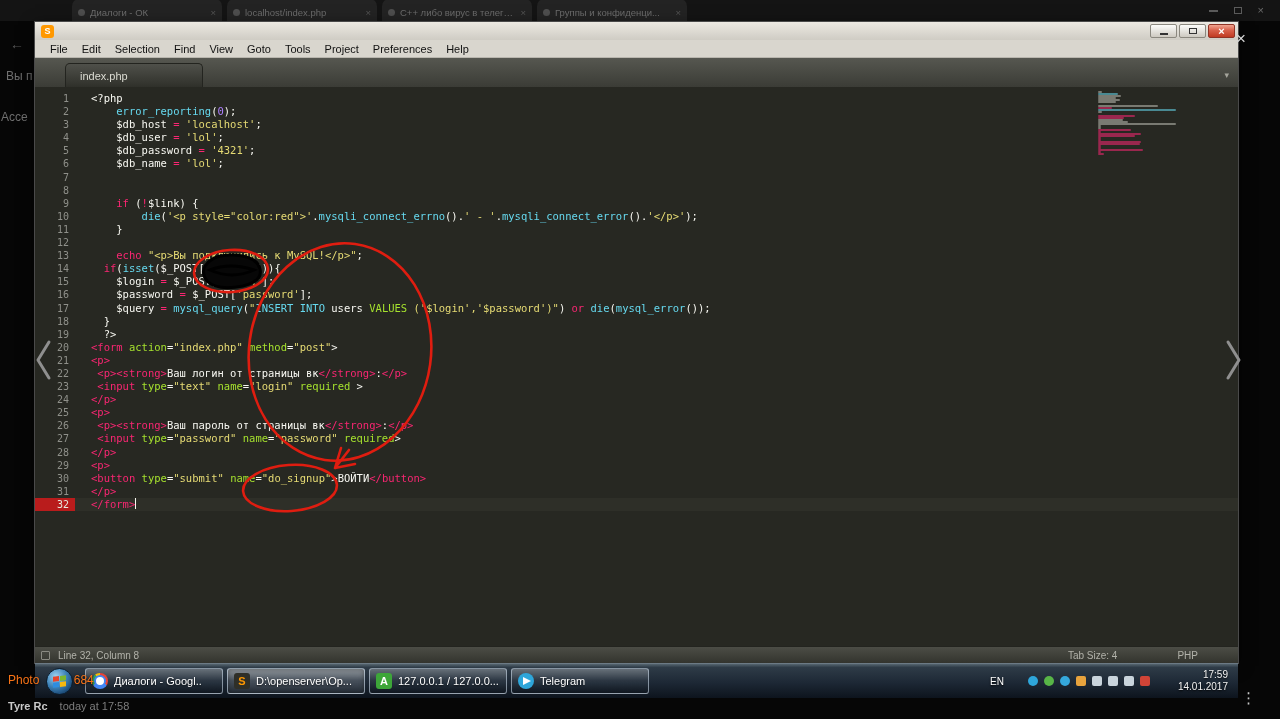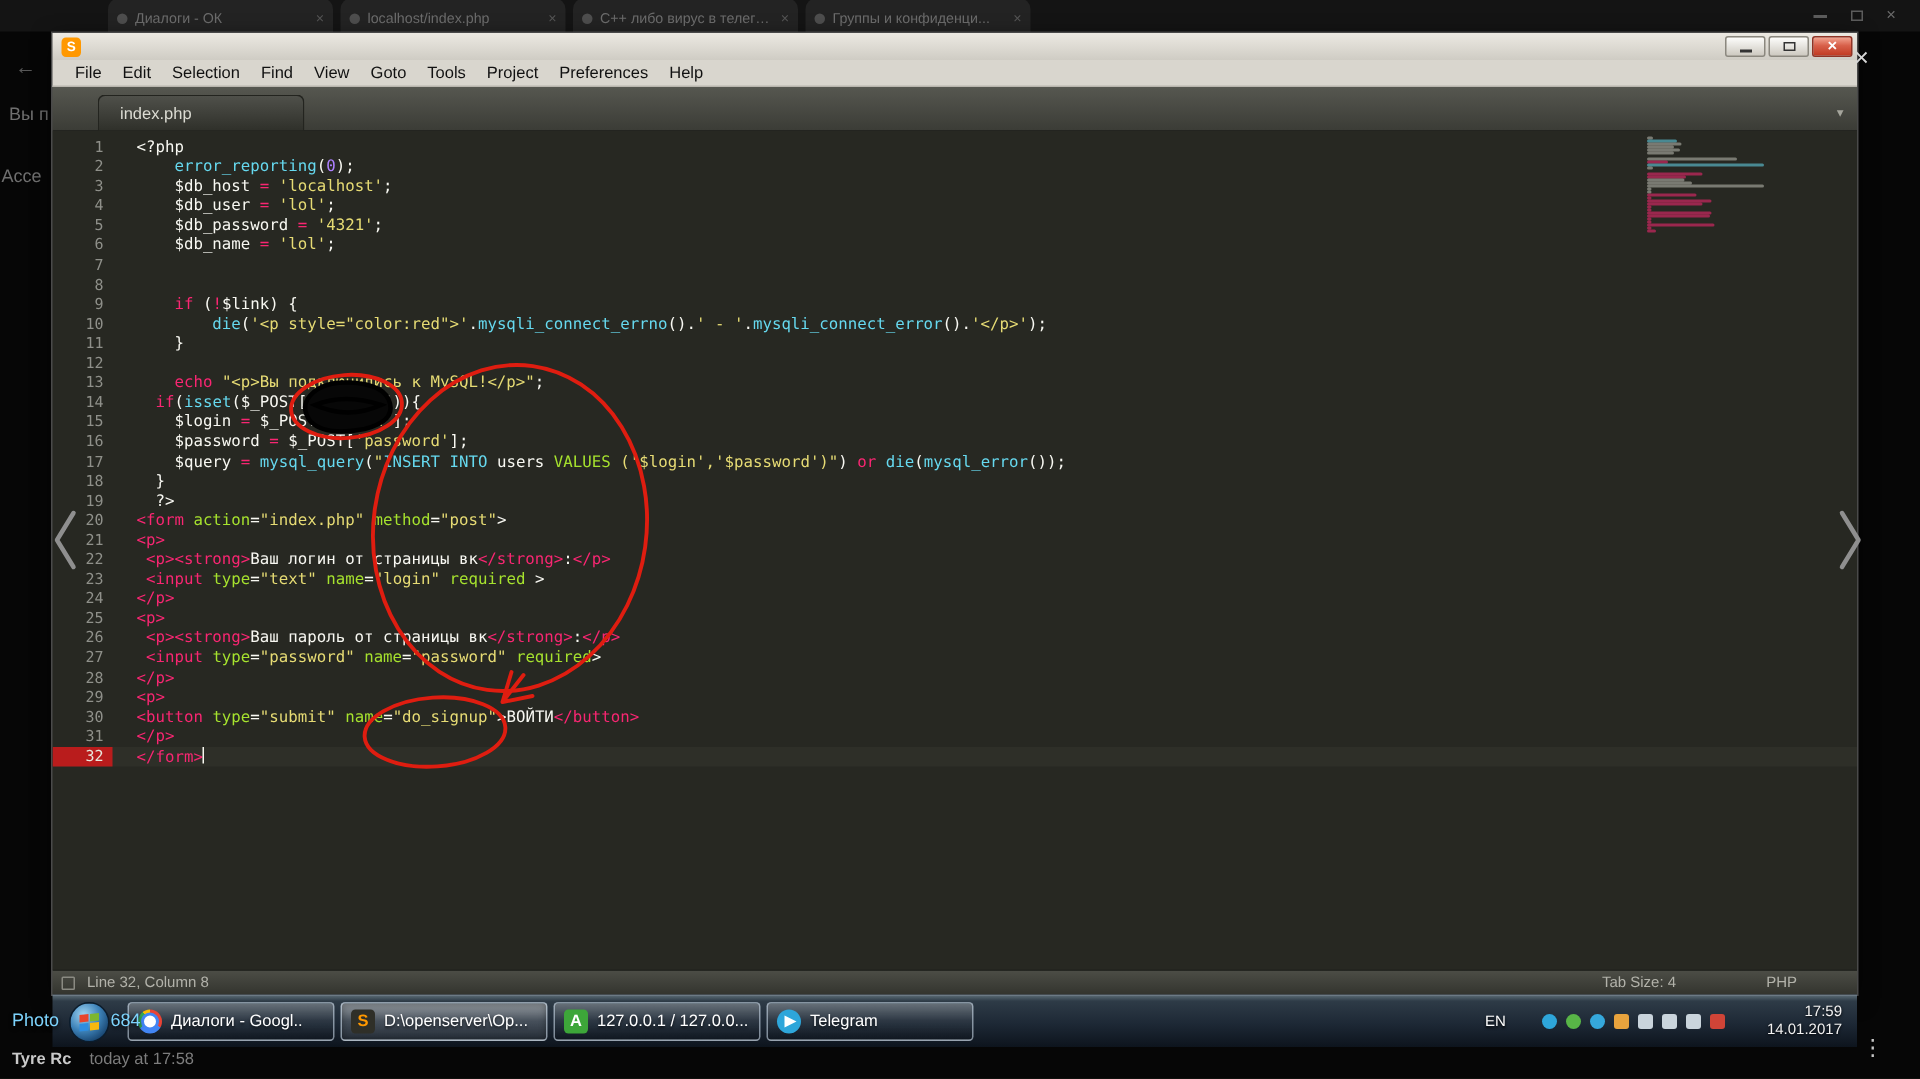--- a/index.html
+++ b/index.html
@@ -72,21 +72,21 @@
   .ic-apache{background:#3da639}
   .ic-telegram{border-radius:50%;background:#2ea6da;position:relative}
   .ic-telegram::after{content:"";display:block;width:0;height:0;border-left:8px solid #fff;border-top:4px solid transparent;border-bottom:4px solid transparent;margin-left:2px}
   .tray{margin-left:auto;display:flex;align-items:center;gap:24px;padding-right:10px;color:#fff}
   .lang{font-size:10px;text-shadow:0 1px 2px #000}
   .tray-icons{display:flex;gap:6px;align-items:center}
   .tico{width:10px;height:10px;border-radius:2px;display:inline-block}
   .clock{text-align:right;font-size:10px;line-height:12px;color:#f2f2f2;margin-left:4px;text-shadow:0 1px 2px #000}
 
   
-  .photo-counter{position:absolute;left:8px;top:673px;color:#7dd3fc;font-size:12px;z-index:40;display:flex;gap:21px;text-shadow:0 1px 3px #000}
+  .photo-counter{position:absolute;left:8px;top:673px;color:#f97316;font-size:12px;z-index:40;display:flex;gap:21px;text-shadow:0 1px 3px #000}
   .caption{position:absolute;left:8px;top:700px;font-size:11px;z-index:40}
   .cap-name{color:#c9c9c9;font-weight:bold;margin-right:9px}
   .cap-time{color:#7d7d7d}
   .nav{position:absolute;top:338px;width:22px;height:44px;z-index:45}
   .nav polyline{stroke:#8f8f8f;fill:none;stroke-width:3;stroke-linecap:round;stroke-linejoin:round}
   .nav.left{left:33px}.nav.right{right:36px}
   .pv-close{position:absolute;right:34px;top:31px;color:#d6d6d6;font-size:17px;z-index:45;line-height:16px}
   .pv-more{position:absolute;right:24px;bottom:12px;color:#c6c6c6;font-size:15px;z-index:45}
 
   .annot{position:absolute;left:0;top:0;z-index:60;pointer-events:none}

